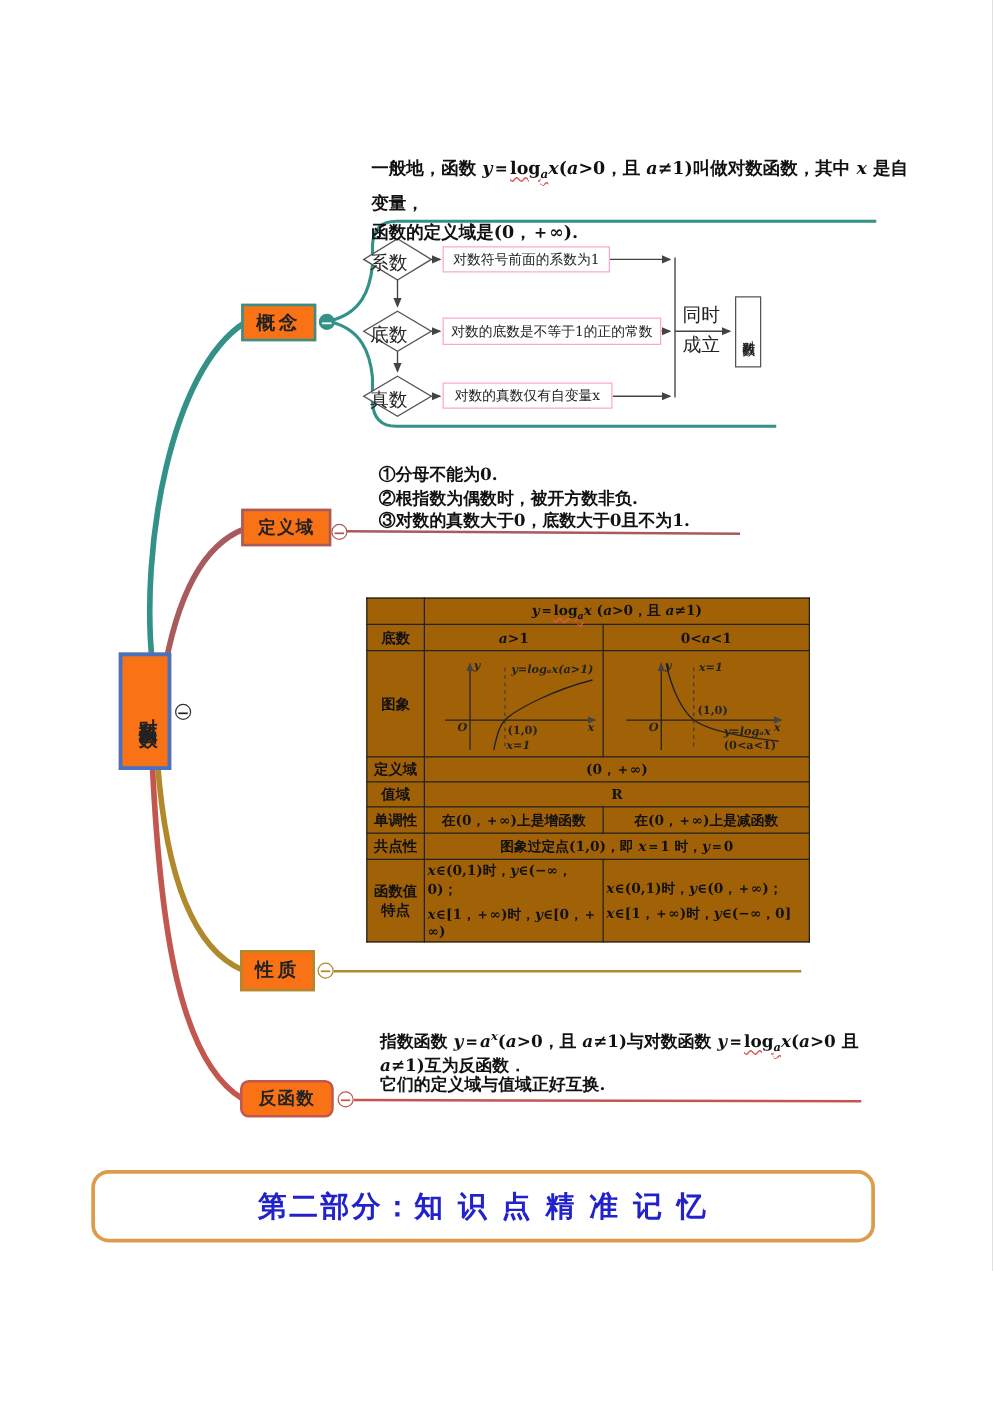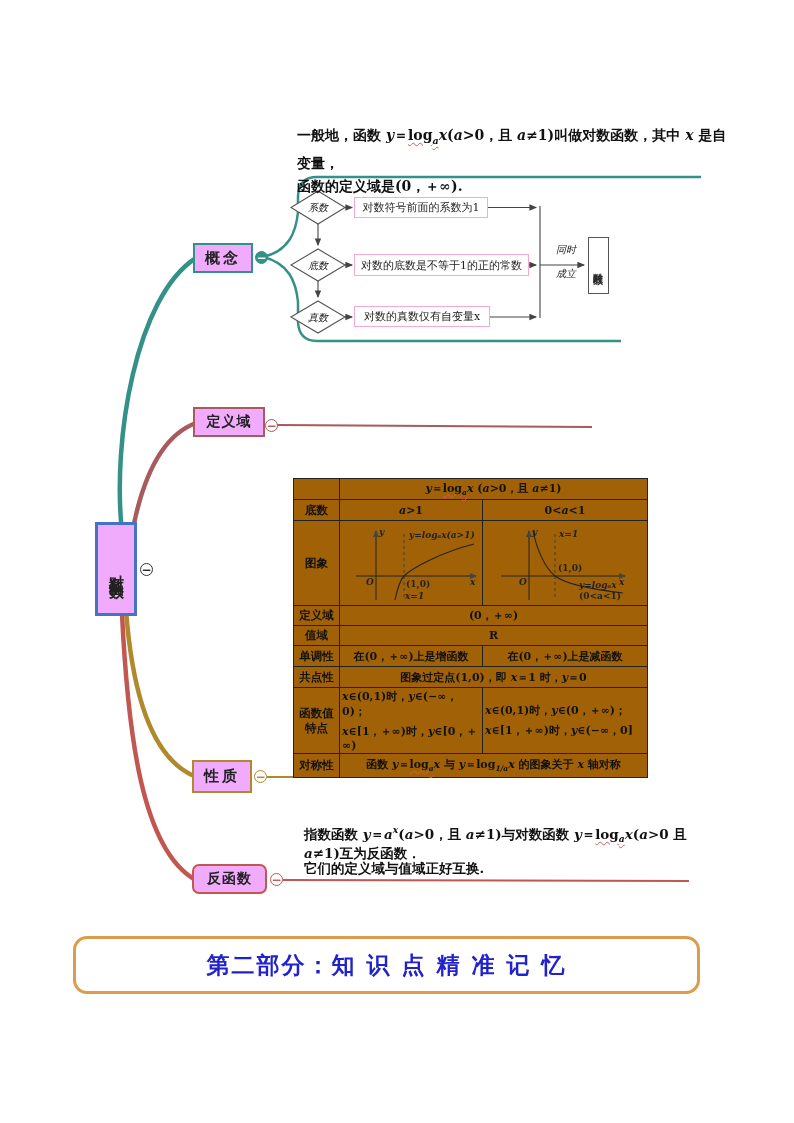--- a/index.html
+++ b/index.html
@@ -8,36 +8,36 @@
   }
   *{margin:0;padding:0;box-sizing:border-box;}
   body{background:#888;font-family:"DejaVu Serif",serif;}
   .page{position:relative;width:794px;height:1123px;background:#fff;margin:0 auto;overflow:hidden;}
   .abs{position:absolute;}
   svg{display:block;}
   .it{font-style:italic;font-family:"DejaVu Serif",serif;}
   .wavy{text-decoration-line:underline;text-decoration-style:wavy;text-decoration-color:#e05555;text-decoration-thickness:1px;text-underline-offset:2px;}
   sub,sup{font-size:0.68em;font-style:italic;}
   .deftext{font-size:14px;font-weight:700;line-height:23px;color:#111;}
-  .node{background:#f0abfc;display:flex;align-items:center;justify-content:center;font-weight:600;color:#222;z-index:3;}
+  .node{background:#f97316;display:flex;align-items:center;justify-content:center;font-weight:600;color:#222;z-index:3;font-family:Liberation Mono, monospace;}
   .node.concept{border:2px solid var(--teal);font-size:15px;letter-spacing:3px;}
   .node.domain{border:2px solid var(--maroon);font-size:14px;letter-spacing:1px;}
   .node.props{border:2px solid var(--gold);font-size:15px;letter-spacing:3px;}
   .node.inverse{border:2px solid var(--salmon);border-radius:7px;font-size:14px;letter-spacing:1px;}
   .node.root{border:3px solid var(--rootblue);font-size:15px;font-weight:700;writing-mode:vertical-rl;text-orientation:upright;letter-spacing:3px;}
   .toggle{width:13px;height:13px;border-radius:50%;display:flex;align-items:center;justify-content:center;
           font-size:12px;font-weight:700;line-height:10px;z-index:4;background:#fff;font-family:"DejaVu Sans",sans-serif;}
   .toggle.t-teal{background:var(--teal);color:#fff;border:1px solid var(--teal);}
   .toggle.t-maroon{color:var(--maroon);border:1.5px solid var(--maroon);}
   .toggle.t-gold{color:var(--gold);border:1.5px solid var(--gold);}
   .toggle.t-salmon{color:var(--salmon);border:1.5px solid var(--salmon);}
   .toggle.t-root{color:#222;border:1.5px solid #333;}
   .fc-box{border:1px solid #f9a8d4;background:#fff;display:flex;align-items:center;justify-content:center;
           font-size:11px;color:#222;z-index:2;text-align:center;}
-  .fc-lbl{font-size:10px;color:#222;text-align:center;z-index:2;font-style:italic;}
+  .fc-lbl{font-size:15px;color:#222;z-index:2;}
   .fc-result{border:1px solid #555;background:#fff;display:flex;align-items:center;justify-content:center;
           font-size:10.5px;color:#222;writing-mode:vertical-rl;text-orientation:upright;z-index:2;letter-spacing:1px;}
   .notes{font-size:13.5px;font-weight:700;line-height:18.5px;color:#111;}
   .invtext{font-size:13.5px;font-weight:700;line-height:15px;color:#111;}
   table.props{border-collapse:collapse;table-layout:fixed;width:354px;background:#a16207;}
   table.props td{border:1px solid #222;text-align:center;vertical-align:middle;font-size:11px;color:#111;padding:1px 2px;font-weight:600;}
   table.props td.lbl{font-weight:700;font-size:11.5px;}
   .banner{border:3px solid var(--bannerborder);border-radius:14px;display:flex;align-items:center;justify-content:center;}
   .banner span{color:var(--bannertext);font-size:23px;font-weight:800;letter-spacing:2px;}
   .gsvg text{font-size:9px;fill:#222;font-family:"DejaVu Serif",serif;}
@@ -109,20 +109,25 @@
 
   <div class="abs node props" style="left:192px;top:760px;width:60px;height:33px;">性质</div>
   <div class="abs toggle t-gold" style="left:254px;top:770px;">−</div>
 
   <div class="abs node inverse" style="left:192px;top:864px;width:75px;height:30px;">反函数</div>
   <div class="abs toggle t-salmon" style="left:270px;top:873px;">−</div>
 
   <div class="abs node root" style="left:95px;top:522px;width:42px;height:94px;">对数函数</div>
   <div class="abs toggle t-root" style="left:140px;top:563px;">−</div>
 
+  <div class="abs notes" style="left:303px;top:371px;width:340px;">
+    <div>①分母不能为0.</div>
+    <div>②根指数为偶数时，被开方数非负.</div>
+    <div>③对数的真数大于0，底数大于0且不为1.</div>
+  </div>
 
   <table class="props abs" style="left:293px;top:478px;">
     <colgroup>
         <col style="width:46px">
         <col style="width:143px">
         <col style="width:165px">
       </colgroup>
     <tbody>
         <tr style="height:21px">
       <td></td>
@@ -189,24 +194,20 @@
       </td>
       <td style="text-align:left">
         <div><span class="it">x</span><span>∈(0,1)时，</span><span class="it">y</span><span>∈(−∞，0)；</span></div>
         <div style="margin-top:5px"><span class="it">x</span><span>∈[1，＋∞)时，</span><span class="it">y</span><span>∈[0，＋∞)</span></div>
       </td>
       <td style="text-align:left">
         <div><span class="it">x</span><span>∈(0,1)时，</span><span class="it">y</span><span>∈(0，＋∞)；</span></div>
         <div style="margin-top:5px"><span class="it">x</span><span>∈[1，＋∞)时，</span><span class="it">y</span><span>∈(−∞，0]</span></div>
       </td>
     </tr>
-    <tr style="height:24px">
-      <td class="lbl">对称性</td>
-      <td colspan="2"><span>函数 </span><span class="it">y</span><span>＝</span><span class="wavy">log</span><sub class="it wavy">a</sub><span class="it">x</span><span> 与 </span><span class="it">y</span><span>＝log</span><sub>1/a</sub><span class="it">x</span><span> 的图象关于 </span><span class="it">x</span><span> 轴对称</span></td>
-    </tr>
   </tbody>
     </table>
 
   <div class="abs invtext" style="left:304px;top:822px;width:420px;">
     <div><span>指数函数 </span><span class="it">y</span><span>＝</span><span class="it">a</span><sup class="it">x</sup><span>(</span><span class="it">a</span><span>&gt;0，且 </span><span class="it">a</span><span>≠1)与对数函数 </span><span class="it">y</span><span>＝</span><span class="wavy">log</span><sub class="it wavy">a</sub><span class="it">x</span><span>(</span><span class="it">a</span><span>&gt;0 且 </span><span class="it">a</span><span>≠1)互为反函数．</span></div>
     <div>它们的定义域与值域正好互换.</div>
   </div>
 
   <div class="abs banner" style="left:73px;top:936px;width:627px;height:58px;">
     <span>第二部分：知 识 点 精 准 记 忆</span>

